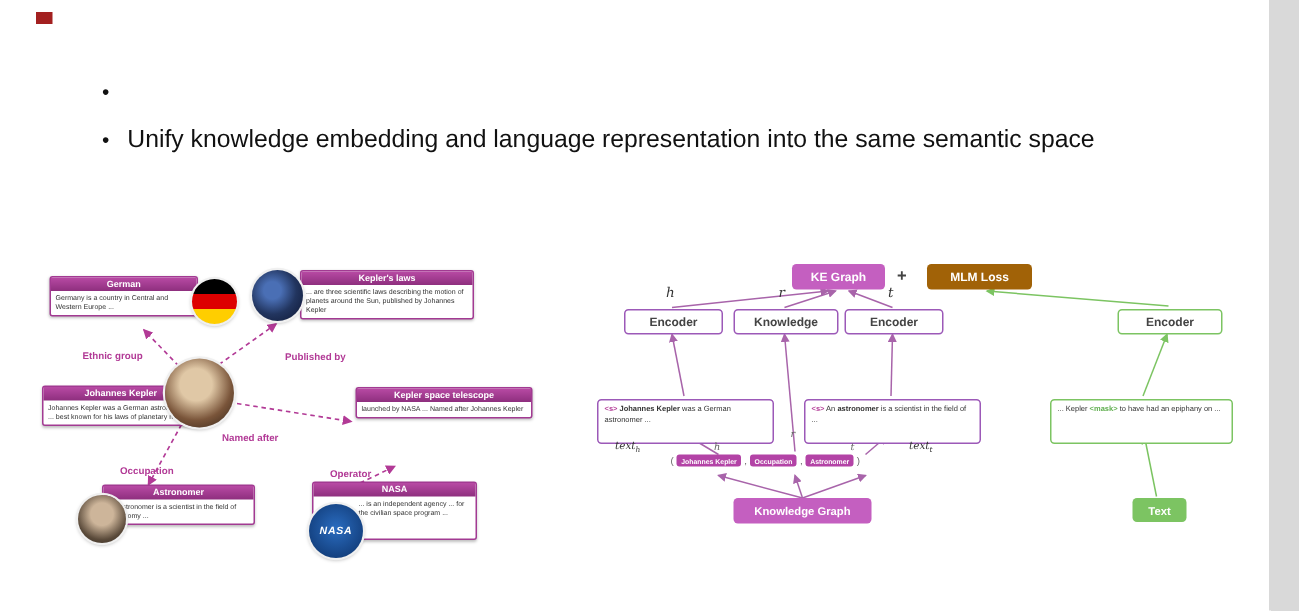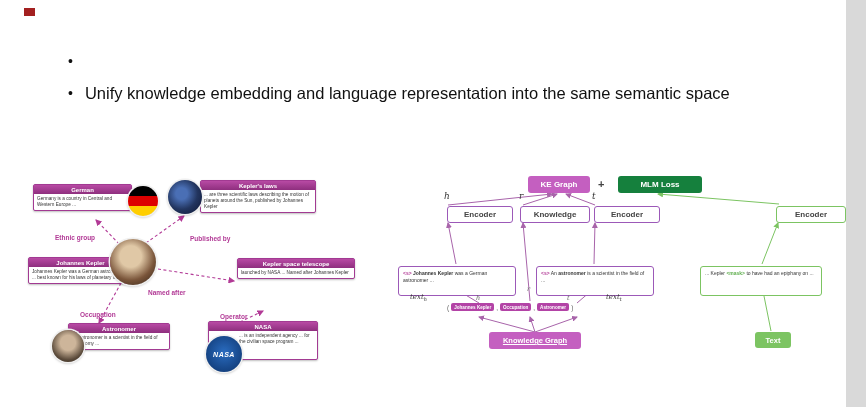--- a/index.html
+++ b/index.html
@@ -36,27 +36,27 @@
   .nasa-logo{left:206px;top:336px;width:36px;height:36px;background:radial-gradient(circle at 50% 45%,#2a6cc0,#123d7a 80%);display:flex;align-items:center;justify-content:center;}
   .nasa-logo span{color:#fff;font-size:7px;font-weight:bold;font-style:italic;letter-spacing:.5px;}
 
   .kg-edge{position:absolute;color:#b23a96;font-weight:bold;font-size:6.5px;z-index:3;}
   .e-ethnic{left:55px;top:234px;} .e-published{left:190px;top:235px;} .e-named{left:148px;top:289px;}
   .e-occupation{left:80px;top:311px;} .e-operator{left:220px;top:313px;}
 
   
   .loss{position:absolute;z-index:2;border-radius:3px;color:#fff;font-weight:bold;font-size:8px;display:flex;align-items:center;justify-content:center;}
   .ke-loss{left:528px;top:176px;width:62px;height:17px;background:#c45fc0;}
-  .mlm-loss{left:618px;top:176px;width:84px;height:17px;background:#15803d;}
+  .mlm-loss{left:618px;top:176px;width:70px;height:17px;background:#a16207;}
   .plus{position:absolute;left:598px;top:178px;font-size:11px;font-weight:bold;color:#444;z-index:2;}
 
   .vec{position:absolute;z-index:2;font-family:"DejaVu Serif",serif;font-style:italic;font-size:9px;color:#333;}
   .vec-h{left:444px;top:191px;} .vec-r{left:519px;top:191px;} .vec-t{left:592px;top:191px;}
 
-  .arch-box{position:absolute;z-index:2;border:1.2px solid #9c59b8;background:#fff;border-radius:3px;font-size:8px;font-weight:bold;color:#444;display:flex;align-items:center;justify-content:center;margin-left:31px;}
+  .arch-box{position:absolute;z-index:2;border:1.2px solid #9c59b8;background:#fff;border-radius:3px;font-size:8px;font-weight:bold;color:#444;display:flex;align-items:center;justify-content:center;}
   .enc-left{left:416px;top:206px;width:64px;height:15px;}
   .embeddings{left:489px;top:206px;width:68px;height:15px;}
   .enc-right{left:563px;top:206px;width:64px;height:15px;}
   .enc-green{left:745px;top:206px;width:68px;height:15px;border-color:#7cc462;}
 
   .arch-text{position:absolute;z-index:2;border:1px solid #9c59b8;border-radius:3px;background:#fff;font-size:5px;color:#333;padding:3px 4px;line-height:1.35;}
   .tb-left{left:398px;top:266px;width:108px;height:22px;}
   .tb-right{left:536px;top:266px;width:108px;height:22px;}
   .tb-green{left:700px;top:266px;width:112px;height:22px;border-color:#7cc462;}
   .tok{color:#b23a96;font-weight:bold;} .tok-mask{color:#5fae4e;font-weight:bold;} .bold{font-weight:bold;}
@@ -64,21 +64,21 @@
   .textlbl{position:absolute;z-index:2;font-family:"DejaVu Serif",serif;font-style:italic;font-size:7px;color:#333;}
   .textlbl sub{font-size:5px;}
   .lbl-texth{left:410px;top:293px;} .lbl-textt{left:606px;top:293px;}
 
   .triple{position:absolute;left:447px;top:303px;z-index:2;display:flex;align-items:center;gap:2px;font-size:6.5px;color:#666;}
   .trip{background:#b343a6;color:#fff;font-size:4.6px;font-weight:bold;padding:1.5px 3px;border-radius:2px;white-space:nowrap;}
 
   .smallvec{position:absolute;z-index:2;font-family:"DejaVu Serif",serif;font-style:italic;font-size:6.5px;color:#666;}
   .sv-h{left:476px;top:294px;} .sv-r{left:527px;top:285px;} .sv-t{left:567px;top:294px;}
 
-  .kgbox{position:absolute;left:489px;top:332px;width:92px;height:17px;background:#c45fc0;color:#fff;font-weight:bold;font-size:7.5px;border-radius:3px;display:flex;align-items:center;justify-content:center;z-index:2;text-decoration:underline;}
+  .kgbox{position:absolute;left:489px;top:332px;width:92px;height:17px;background:#c45fc0;color:#fff;font-weight:bold;font-size:7.5px;border-radius:3px;display:flex;align-items:center;justify-content:center;z-index:2;}
   .textbox{position:absolute;left:755px;top:332px;width:36px;height:16px;background:#7cc462;color:#fff;font-weight:bold;font-size:7.5px;border-radius:3px;display:flex;align-items:center;justify-content:center;z-index:2;}
 </style>
 </head>
 <body>
 
 <div class="stage">
 
   <div class="corner-marker"></div>
   <div class="right-gutter"></div>
 

